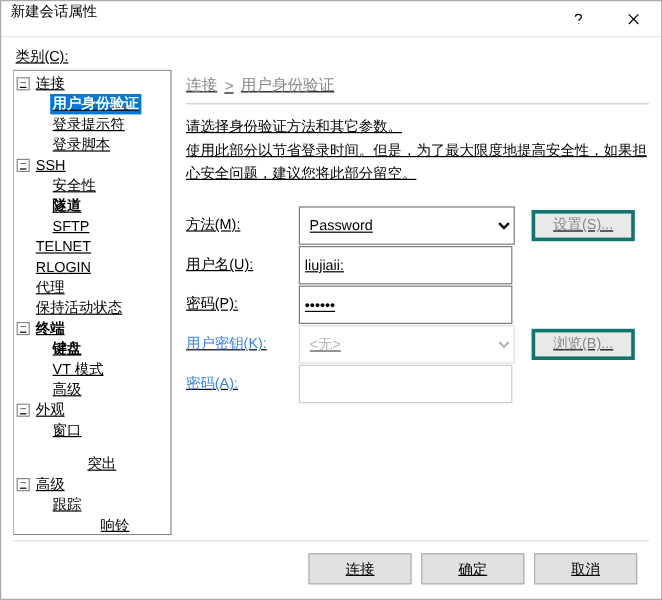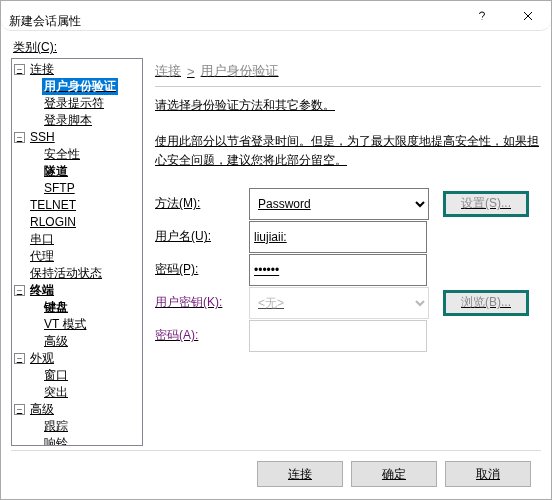--- a/index.html
+++ b/index.html
@@ -1,42 +1,42 @@
 <!DOCTYPE html>
 <html><head>
 <meta charset="utf-8">
 <style>
   * { box-sizing: border-box; }
   html,body { margin:0; padding:0; font-family:"Microsoft YaHei","Segoe UI",sans-serif; font-size:12px; color:#000; background:#fff; }
   .window { width:552px; height:500px; border:1px solid #aaa; display:flex; flex-direction:column; position:relative; }
-  .titlebar { height:30px; display:flex; align-items:flex-end; padding-left:8px; border-bottom:1px solid #e5e5e5;border-radius:10px; }
+  .titlebar { height:30px; display:flex; align-items:flex-start; padding-left:8px; border-bottom:1px solid #e5e5e5; }
   .titlebar-title { flex:1; font-size:12px; }
   .titlectrls { display:flex; height:100%; }
   .titlectrl { width:46px; display:flex; align-items:center; justify-content:center; color:#000; }
   .titlectrl svg { width:10px; height:10px; }
   .body { flex:1; display:flex; flex-direction:column; padding:4px 10px 0 10px; overflow:hidden;text-decoration:underline; }
   .cat-label { margin:4px 0 2px 2px; }
   .mainrow { flex:1; display:flex; overflow:hidden; }
   .tree { width:132px; border:1px solid #828790; padding:2px 0 2px 2px; overflow:auto; height:100%; background:#fff; }
   .tree-node { white-space:nowrap; line-height:17px; display:flex; align-items:center; }
   .twisty { width:11px; height:11px; border:1px solid #888; display:inline-flex; align-items:center; justify-content:center; margin-right:3px; font-size:9px; line-height:1; color:#555; font-family:monospace; background:#fff; }
   .twisty-spacer{ width:11px; height:11px; margin-right:3px; display:inline-block;}
   .ind-2 { padding-left:14px; }
   .node-label { padding:0 2px; }
   .node-selected .node-label { background:#0078d7; color:#fff; }
   .bold { font-weight:bold; }
   .right { flex:1; display:flex; flex-direction:column; padding-left:12px; overflow:hidden; }
   .crumb { color:#888; font-size:13px; display:flex; align-items:center; gap:6px; padding:4px 0 6px 0;}
   .crumb-sep { color:#888; }
   .hr { border-top:1px solid #ccc; margin-bottom:10px;}
-  .desc1 { margin-bottom:18px;}
+  .desc1 { margin-bottom:2px;}
   .desc2 { color:#000; line-height:1.6; margin-bottom:22px; }
   .form-row { display:flex; align-items:center; margin-bottom:10px; height:23px;}
   .form-label { width:94px; }
-  .form-label.disabled { color:#701a75; }
+  .form-label.disabled { color:#3b82f6; }
   select.ctrl, input.ctrl { border:1px solid #7a7a7a; height:32px; padding:1px 4px; font-family:inherit; font-size:12px; background:#fff; }
   select.ctrl { width:180px; }
   input.ctrl { width:178px; }
   input.ctrl[disabled], select.ctrl[disabled] { background:#fff; color:#999; border-color:#ccc;}
   .side-btn { margin-left:14px; width:86px; height:26px; border:3px solid #0f766e; background:#e1e1e1; font-family:inherit; font-size:12px;}
   .side-btn[disabled]{ color:#888; background:#e9e9e9;}
   .footer { display:flex; justify-content:flex-end; gap:8px; padding:10px 10px 12px 0;}
   .footer-sep { border-top:1px solid #ddd; margin-top:4px;}
   .foot-btn { width:86px; height:26px; border:1px solid #adadad; background:#e1e1e1; font-family:inherit; font-size:12px;}
 </style>
@@ -100,24 +100,20 @@
           <div class="tree-node" style="padding-left: 0px;">
             <span class="twisty-spacer" style="border: none;"></span>
             <span class="node-label">TELNET</span>
           </div>
           <div class="tree-node" style="padding-left: 0px;">
             <span class="twisty-spacer" style="border: none;"></span>
             <span class="node-label">RLOGIN</span>
           </div>
           <div class="tree-node" style="padding-left: 0px;">
             <span class="twisty-spacer" style="border: none;"></span>
-            <span class="node-label">串口</span>
-          </div>
-          <div class="tree-node" style="padding-left: 0px;">
-            <span class="twisty-spacer" style="border: none;"></span>
             <span class="node-label">代理</span>
           </div>
           <div class="tree-node" style="padding-left: 0px;">
             <span class="twisty-spacer" style="border: none;"></span>
             <span class="node-label">保持活动状态</span>
           </div>
           <div class="tree-node" style="padding-left: 0px;">
             <span class="twisty">−</span>
             <span class="node-label bold">终端</span>
           </div>
@@ -134,33 +130,33 @@
             <span class="node-label">高级</span>
           </div>
           <div class="tree-node" style="padding-left: 0px;">
             <span class="twisty">−</span>
             <span class="node-label">外观</span>
           </div>
           <div class="tree-node ind-2" style="padding-left: 14px;">
             <span class="twisty-spacer" style="border: none;"></span>
             <span class="node-label">窗口</span>
           </div>
-          <div class="tree-node ind-2" style="padding-left: 14px;">
+          <div class="tree-node ind-2" style="padding-left: 14px; flex-direction: column;">
             <span class="twisty-spacer" style="border: none;"></span>
             <span class="node-label">突出</span>
           </div>
           <div class="tree-node" style="padding-left: 0px;">
             <span class="twisty">−</span>
             <span class="node-label">高级</span>
           </div>
           <div class="tree-node ind-2" style="padding-left: 14px;">
             <span class="twisty-spacer" style="border: none;"></span>
             <span class="node-label">跟踪</span>
           </div>
-          <div class="tree-node ind-2" style="padding-left: 14px;">
+          <div class="tree-node ind-2" style="padding-left: 14px; gap: 40px;">
             <span class="twisty-spacer" style="border: none;"></span>
             <span class="node-label">响铃</span>
           </div>
         </div>
 
       <div class="right">
         <div class="crumb">
           <span>连接</span>
           <span class="crumb-sep">&gt;</span>
           <span>用户身份验证</span>

